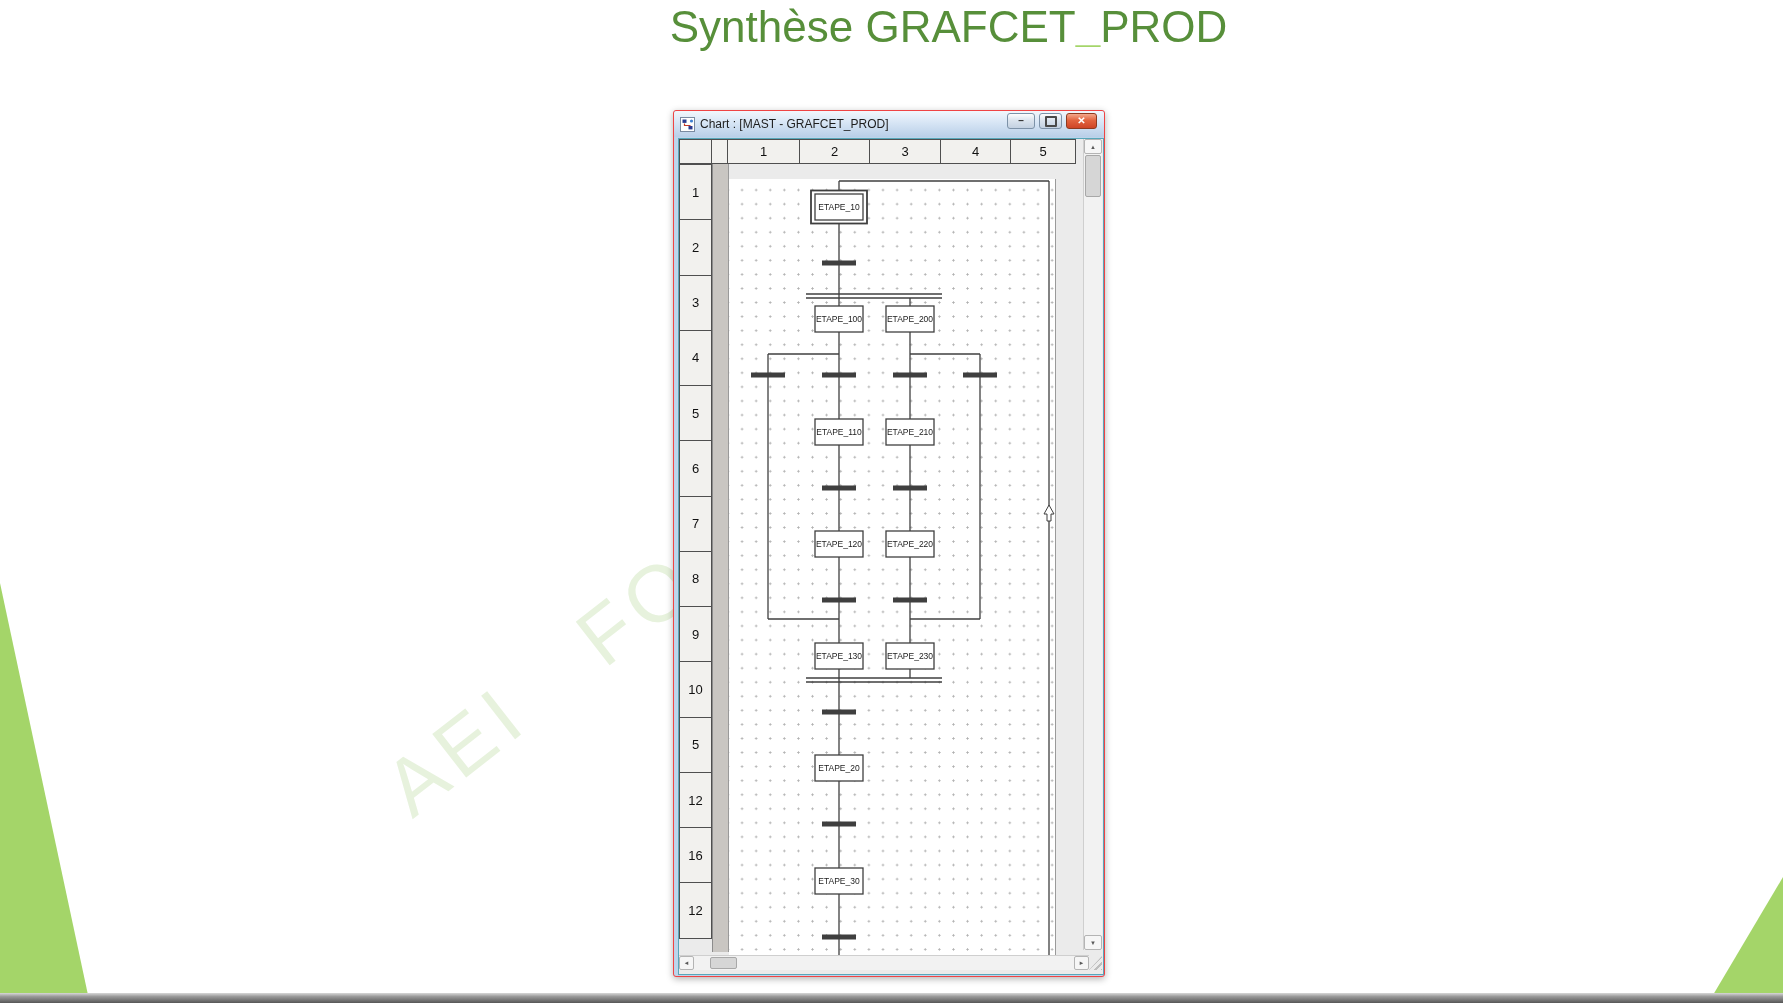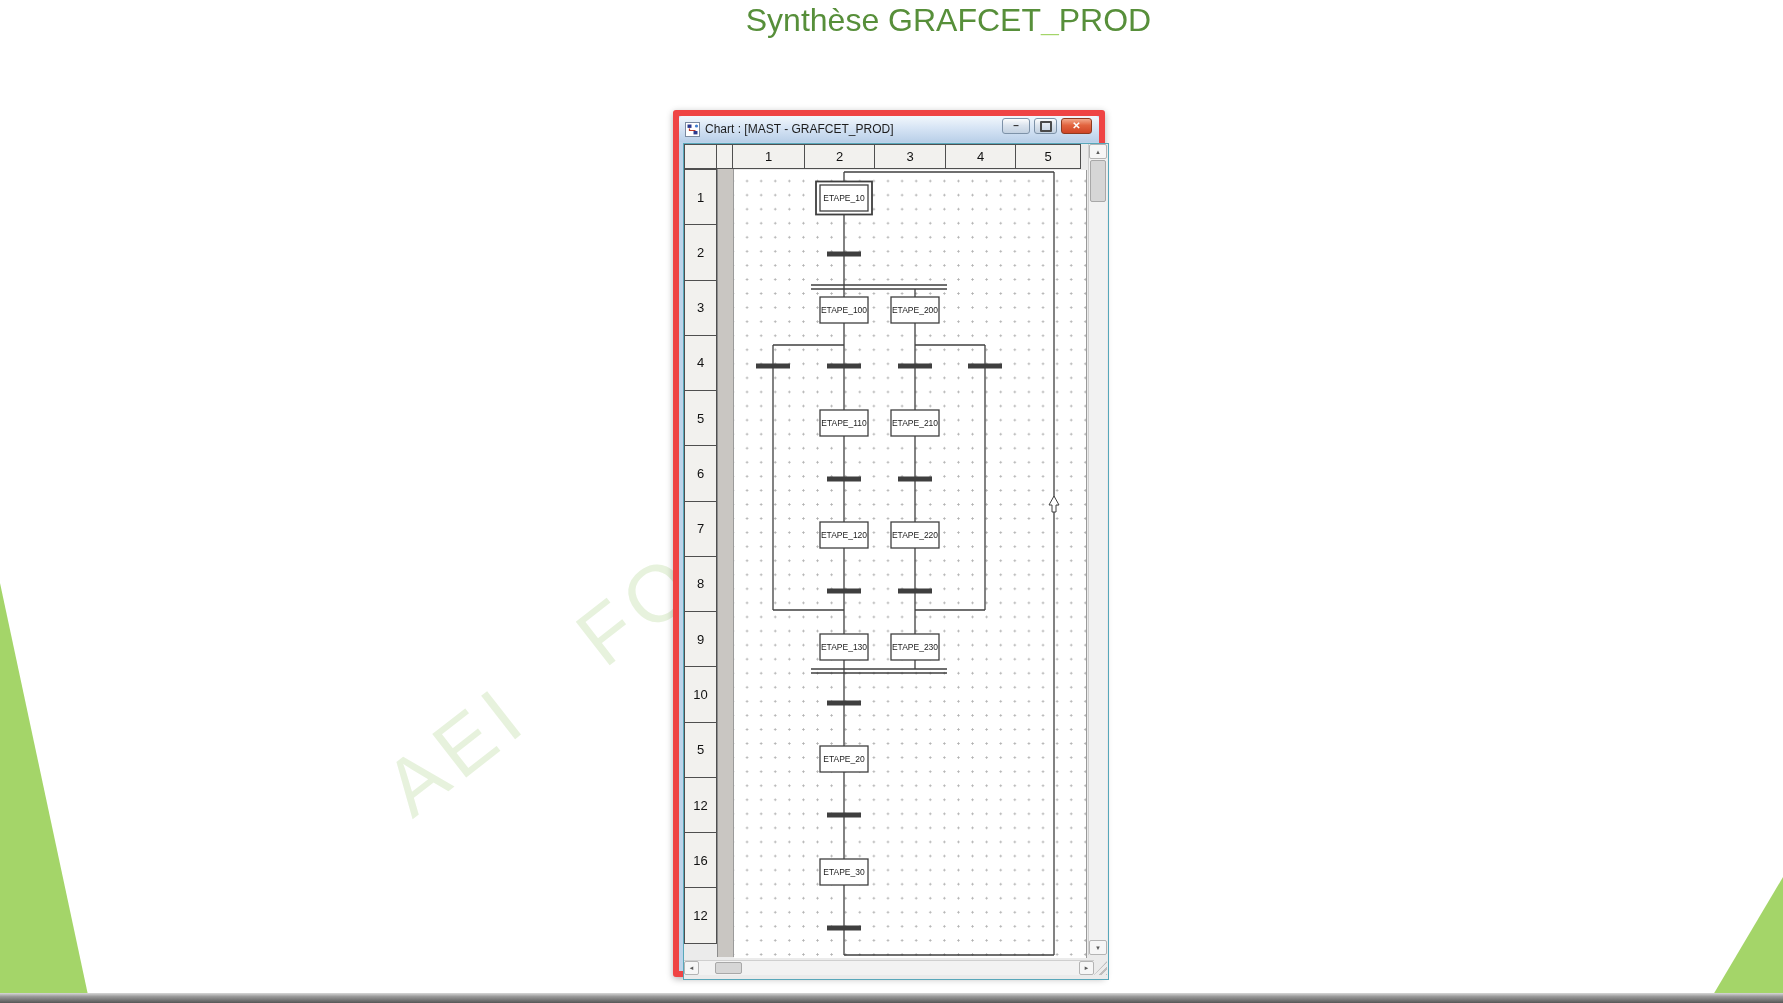--- a/index.html
+++ b/index.html
@@ -4,40 +4,40 @@
 <style>
   html,body{margin:0;padding:0;}
   body{
     width:1783px;height:1003px;position:relative;overflow:hidden;
     background:#ffffff;font-family:"Liberation Sans",sans-serif;
   }
   
   .slide-title{
     position:absolute;top:2px;left:0;width:1783px;box-sizing:border-box;
     padding-left:114px;text-align:center;margin:0;
-    font-size:32px;font-weight:400;letter-spacing:0px;
+    font-size:44px;font-weight:400;letter-spacing:0px;
     color:var(--title-green,#578f3a);
   }
   .slide-title .sep{color:var(--accent-green,#a4d569);font-weight:700;}
   .watermark{
     position:absolute;left:396px;top:758px;z-index:1;
     transform:rotate(-38deg);transform-origin:0 50%;
     font-size:80px;line-height:1;letter-spacing:8px;white-space:pre;
     color:var(--watermark-green,#e7f2dd);font-weight:400;
   }
   .corner-tri{position:absolute;background:var(--accent-green,#a4d569);z-index:0;}
   .tri-left{left:0;top:583px;width:88px;height:412px;clip-path:polygon(0 0,0 100%,100% 100%);}
   .tri-right{right:0;top:877px;width:70px;height:118px;clip-path:polygon(100% 0,100% 100%,0 100%);}
   .bottom-bar{position:absolute;left:0;top:993px;width:1783px;height:10px;
     background:linear-gradient(#d8d8d8,#9a9a9a 35%,#565656);z-index:2;}
 
   
   .app-window{
     position:absolute;left:673px;top:110px;width:432px;height:867px;z-index:3;
-    background:#bdd4ea;border:6px solid #ef4444;border-radius:3px;
+    background:#bdd4ea;border:1px solid #ef4444;border-radius:3px;
     box-shadow:0 2px 7px rgba(0,0,0,.3);box-sizing:border-box;
   }
   .titlebar{
     position:absolute;left:0;top:0;width:100%;height:26px;
     background:linear-gradient(#f2f7fc,#d7e5f5 45%,#b9cfe8);
     border-radius:3px 3px 0 0;display:flex;align-items:center;
   }
   .titlebar-icon{width:15px;height:15px;margin:0 5px 0 6px;flex:0 0 auto;}
   .titlebar-text{font-size:12px;color:var(--titlebar-text,#1d1d1d);white-space:nowrap;}
   .win-controls{position:absolute;right:7px;top:2px;display:flex;gap:4px;}
@@ -75,21 +75,21 @@
     border:1px solid #4f4f4f;margin-bottom:-1px;
     display:flex;align-items:center;justify-content:center;font-size:13px;color:#111;
   }
   .margin-strip{
     position:absolute;left:33px;top:25px;width:17px;height:788px;
     background:#c9c6c2;border-left:1px solid #8c8c8c;border-right:1px solid #9a9a9a;
     box-sizing:border-box;
   }
   
   .grid-area{
-    position:absolute;left:50px;top:26px;width:353px;height:788px;background:#ffffff;
+    position:absolute;left:50px;top:40px;width:327px;height:788px;background:#ffffff;
     background-image:radial-gradient(circle,#b0b0b0 0.9px,transparent 1.1px);
     background-size:14.1px 14.07px;background-position:6px 4px;
     border-right:1px solid #9a9a9a;box-sizing:border-box;
   }
   .grid-area svg{position:absolute;left:0;top:0;}
   
   .v-scroll{
     position:absolute;right:1px;top:0;width:19px;height:811px;background:#f2f2f2;
     display:flex;flex-direction:column;border-left:1px solid #cfcfcf;box-sizing:border-box;
   }

